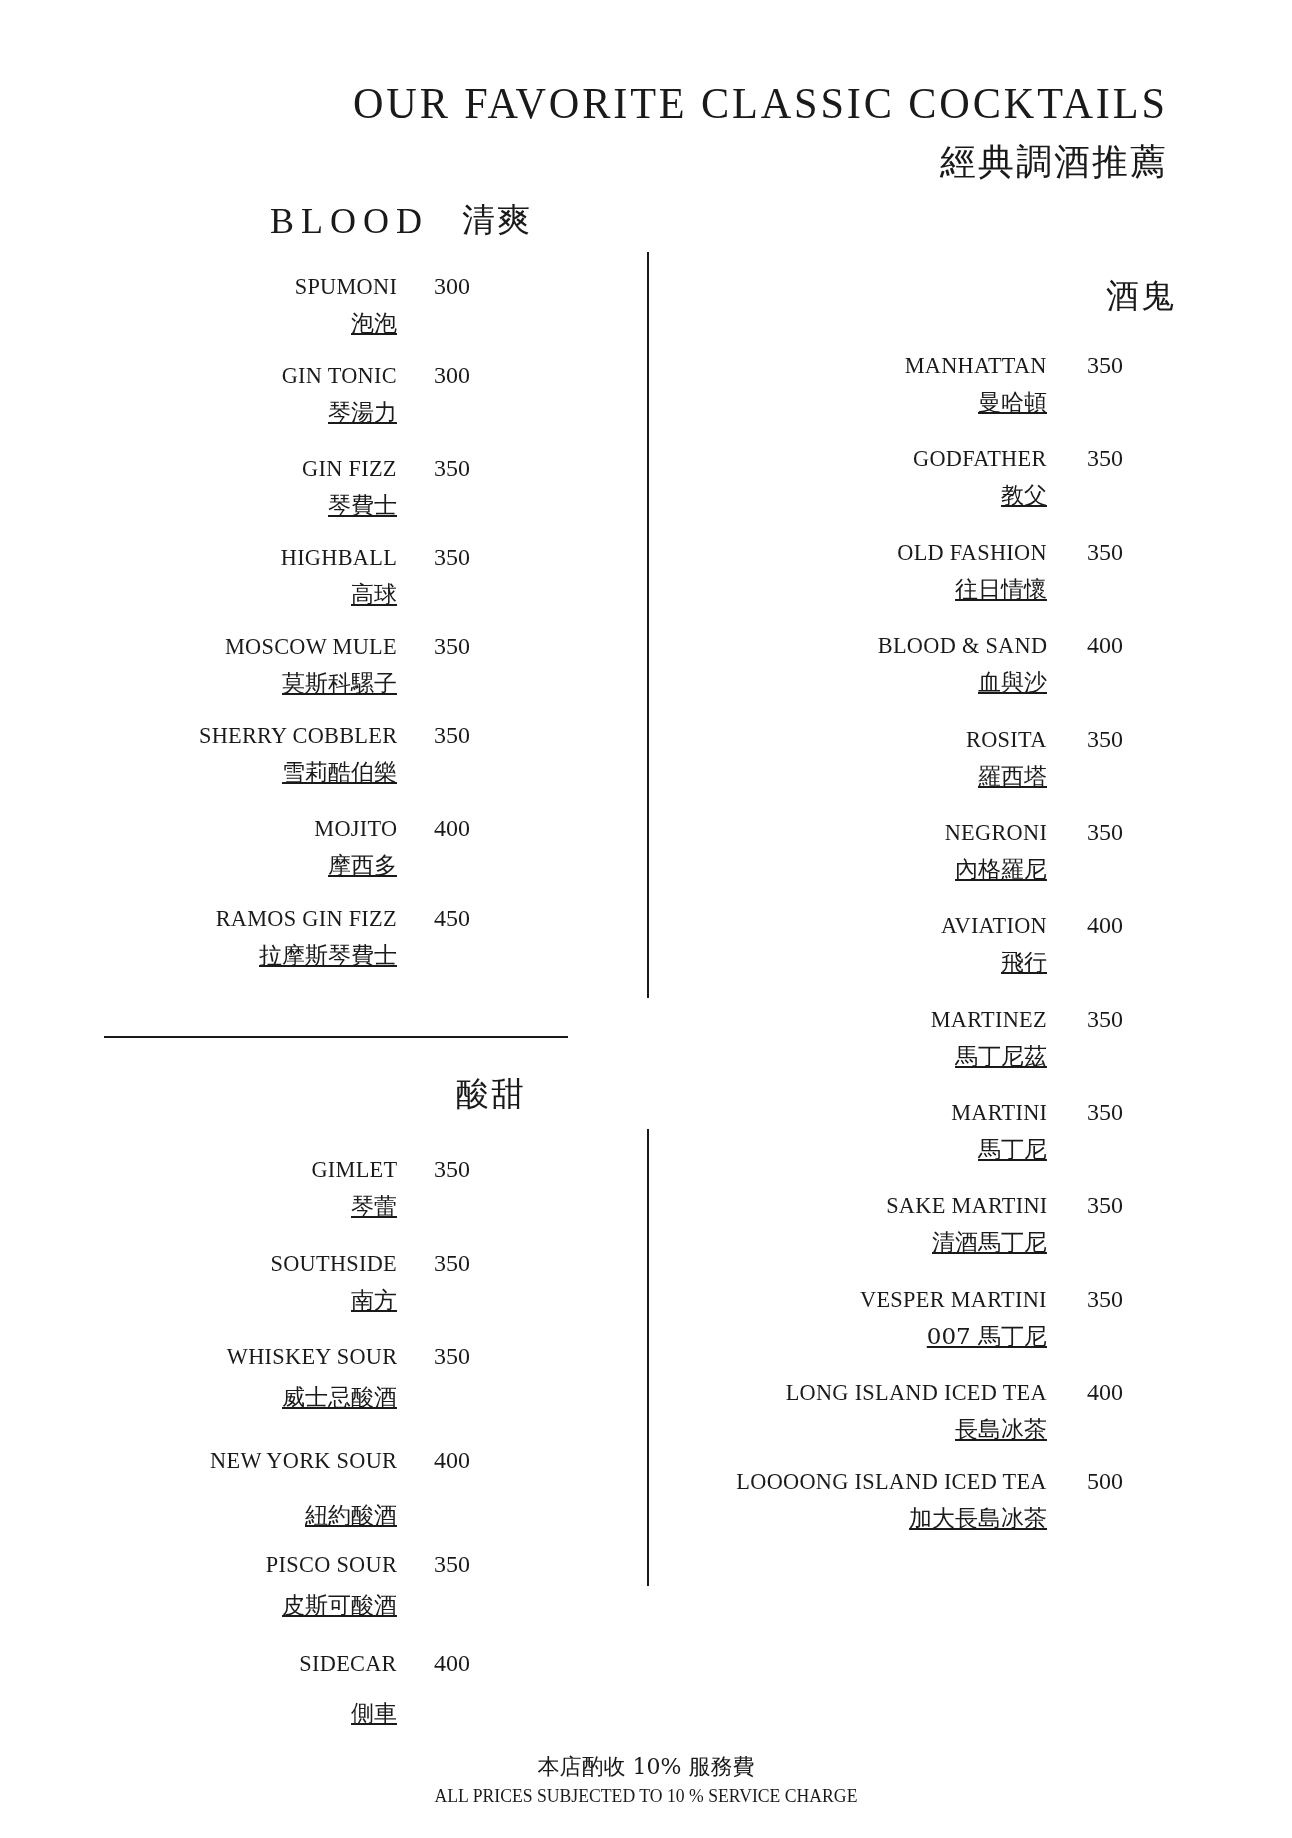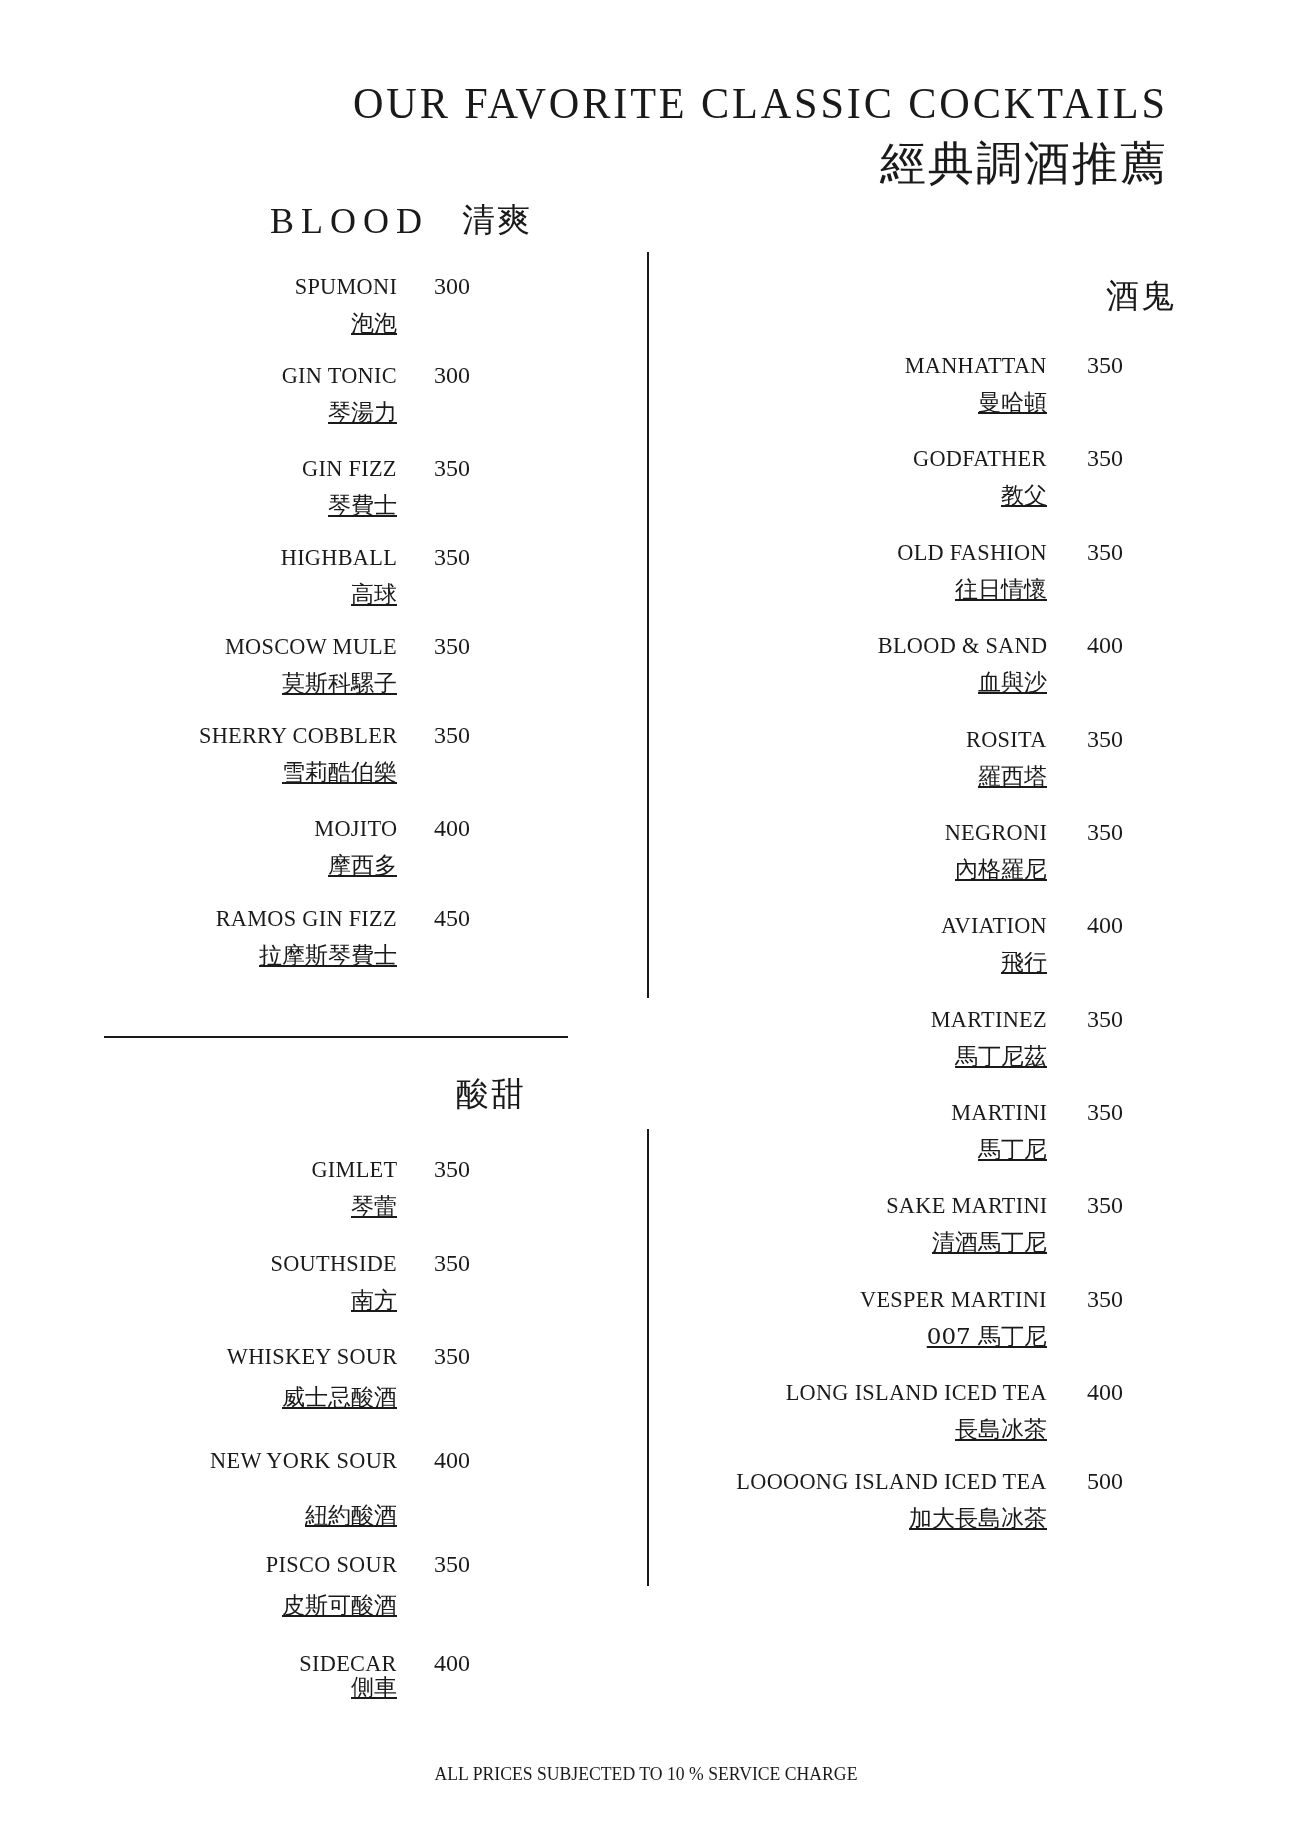--- a/index.html
+++ b/index.html
@@ -10,22 +10,22 @@
   }
   .abs { position: absolute; }
 
   .title-en {
     right: 124px; top: 82px;
     font-size: 44px; letter-spacing: 3px; line-height: 1;
     white-space: nowrap; transform: scaleX(0.96); transform-origin: right center;
   }
   .title-zh {
     right: 124px; top: 144px;
-    font-size: 46px; letter-spacing: 2px; line-height: 1;
-    font-family: Liberation Mono, monospace;
+    font-size: 36px; letter-spacing: 2px; line-height: 1;
+    font-family: Liberation Sans, sans-serif;
   }
 
   .section-head { white-space: nowrap; line-height: 1; }
   .section-head .en { display: inline-block; font-size: 36px; letter-spacing: 7px; }
   .section-head .zh { position: absolute; font-size: 33px; font-family: "DejaVu Serif", serif; letter-spacing: 2px; }
 
   .items { position: absolute; }
   .item { position: absolute; width: 100%; }
   .item .name {
     position: absolute; right: 0; top: 0; text-align: right; white-space: nowrap;
@@ -129,21 +129,21 @@
     <span class="zh" style="top:56px;">紐約酸酒</span>
     <span class="price" style="left:320px;">400</span>
   </div>
   <div class="item" style="top:395px;">
     <span class="name">PISCO SOUR</span>
     <span class="zh" style="top:42px;">皮斯可酸酒</span>
     <span class="price" style="left:320px;">350</span>
   </div>
   <div class="item" style="top:494px;">
     <span class="name">SIDECAR</span>
-    <span class="zh" style="top:25px;">側車</span>
+    <span class="zh" style="top:51px;">側車</span>
     <span class="price" style="left:320px;">400</span>
   </div>
 </div>
 
 <div class="vline" style="left:647px; top:252px; height:746px;"></div>
 <div class="vline" style="left:647px; top:1129px; height:457px;"></div>
 
 <div class="abs section-head" style="left:696px; top:279px; width:500px;">
   <span class="zh" style="left:410px; top:0px;">酒鬼</span>
 </div>
@@ -210,14 +210,15 @@
     <span class="price" style="left:373px;">400</span>
   </div>
   <div class="item" style="top:1116px;">
     <span class="name">LOOOONG ISLAND ICED TEA</span>
     <span class="zh">加大長島冰茶</span>
     <span class="price" style="left:373px;">500</span>
   </div>
 </div>
 
 <div class="abs footer" style="top:1756px;">
+  <div class="zh">本店酌收 10% 服務費</div>
   <div class="en">ALL PRICES SUBJECTED TO 10 % SERVICE CHARGE</div>
 </div>
 
 </body></html>

